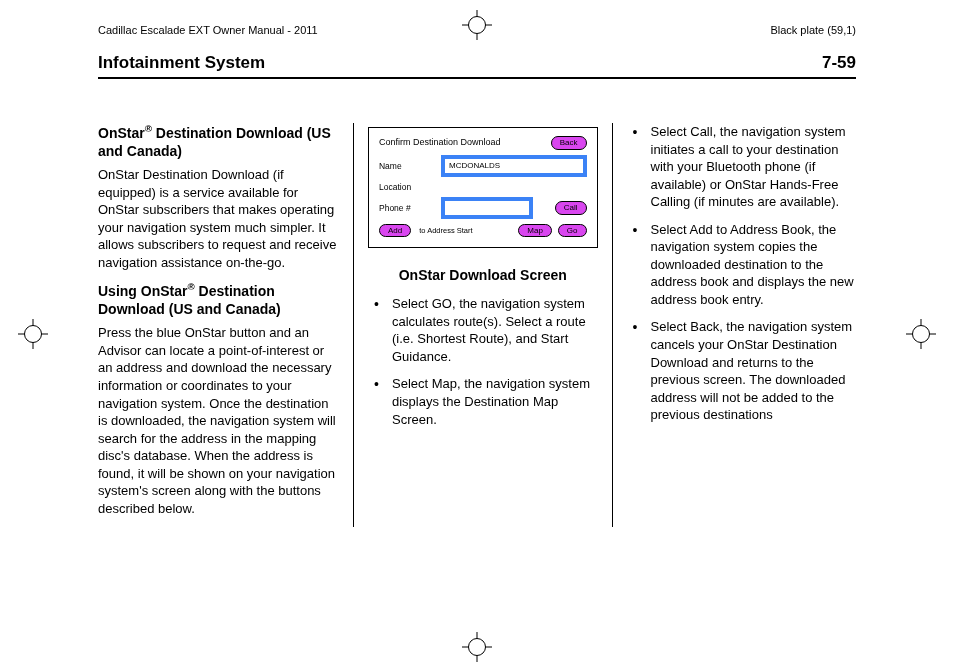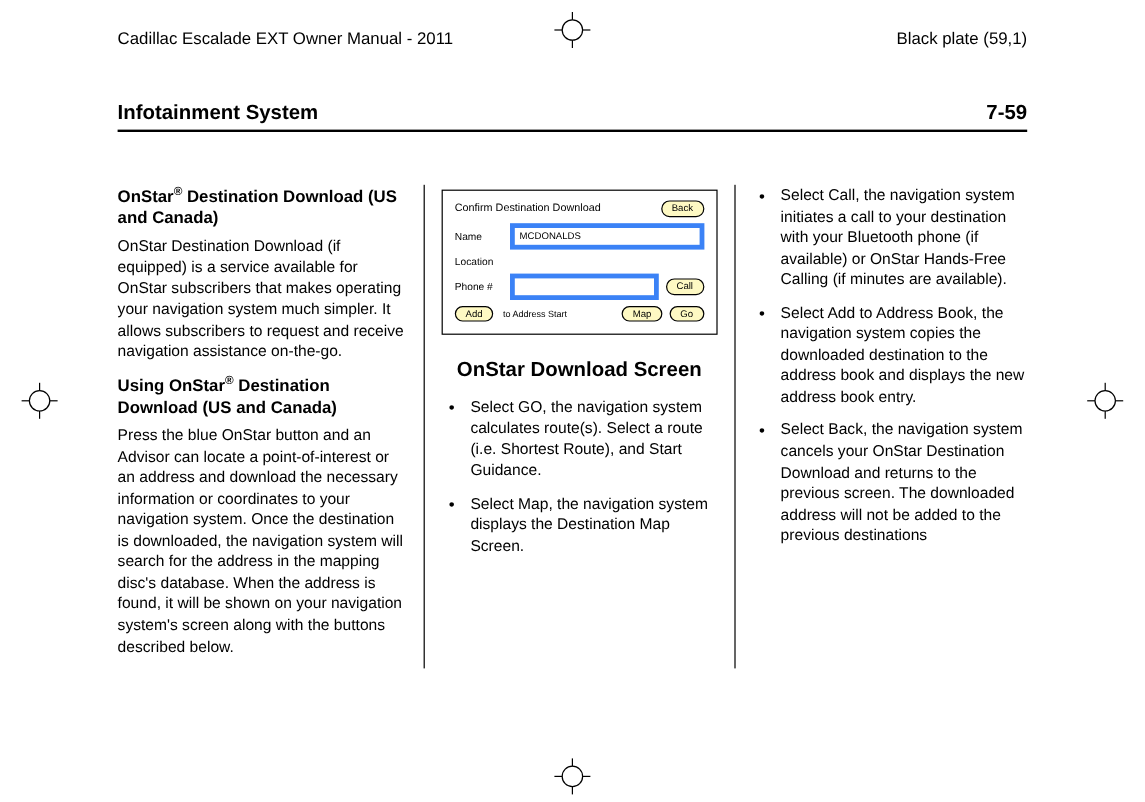--- a/index.html
+++ b/index.html
@@ -13,22 +13,22 @@
     position: relative;
     overflow: hidden;
   }
   .page {
     padding: 24px 98px 20px 98px;
     position: relative;
   }
   .top-row {
     display: flex;
     justify-content: space-between;
-    font-size: 14px;
-    margin-bottom: 44px;
+    font-size: 11px;
+    margin-bottom: 17px;
   }
   .header-row {
     display: flex;
     justify-content: space-between;
     align-items: baseline;
     border-bottom: 2px solid #000;
     padding-bottom: 4px;
     margin-bottom: 18px;
   }
   .header-title {
@@ -88,29 +88,29 @@
     border: 1px solid #000;
     margin: 4px 0 18px 0;
     padding: 8px 10px 10px 10px;
     font-size: 9px;
     line-height: 1.2;
   }
   .screen-row {
     display: flex;
     align-items: center;
     margin-bottom: 5px;
-    gap: 6px;
+    gap: 22px;
   }
   .screen-title { flex: 1; font-size: 9px; }
   .pill {
     border: 1px solid #000;
     border-radius: 7px;
     padding: 1px 8px;
     font-size: 8px;
-    background: #fef9c3;
+    background: #d946ef;
     white-space: nowrap;
   }
   .field-label {
     width: 40px;
     font-size: 8.5px;
   }
   .field-box {
     flex: 1;
     border: 4px solid #3b82f6;
     padding: 2px 4px;
@@ -126,21 +126,21 @@
     margin-top: 4px;
   }
   .screen-bottom .addr-label {
     font-size: 7.5px;
     margin-right: auto;
     margin-left: 2px;
   }
   .caption {
     text-align: center;
     font-weight: bold;
-    font-size: 17px;
+    font-size: 14px;
     margin: 0 0 10px 0;
   }
   
   .crop {
     position: absolute;
     width: 30px;
     height: 30px;
   }
   .crop::before, .crop::after {
     content: "";

